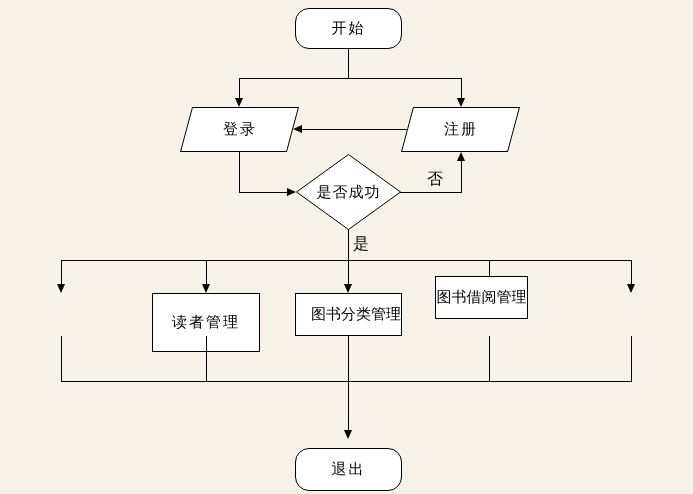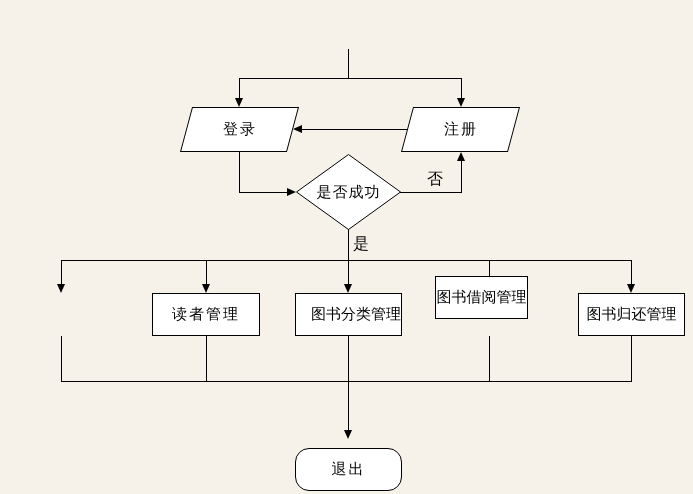--- a/index.html
+++ b/index.html
@@ -45,20 +45,23 @@
     color:#edeadf;
     text-shadow:0.5px 1px 0 #dad6c9;
     white-space:nowrap;
   }
 </style>
 </head>
 <body>
 
 <div class="canvas">
 
+  <div class="node terminator" style="left:295px;top:8px;width:107px;height:41px;">
+    <span>开始</span>
+  </div>
 
   <div class="line" style="left:348px;top:49px;width:1px;height:29px;"></div>
   <div class="line" style="left:239px;top:78px;width:223px;height:1px;"></div>
   <div class="line" style="left:239px;top:78px;width:1px;height:22px;"></div>
   <div class="arrow down" style="left:235px;top:98px;"></div>
   <div class="line" style="left:461px;top:78px;width:1px;height:22px;"></div>
   <div class="arrow down" style="left:457px;top:98px;"></div>
 
   <div class="node para" style="left:186px;top:107px;width:107px;height:45px;">
     <span>登录</span>
@@ -93,31 +96,28 @@
   <div class="arrow down" style="left:57px;top:284px;"></div>
   <div class="line" style="left:206px;top:260px;width:1px;height:24px;"></div>
   <div class="arrow down" style="left:202px;top:284px;"></div>
   <div class="line" style="left:348px;top:260px;width:1px;height:24px;"></div>
   <div class="arrow down" style="left:344px;top:284px;"></div>
   <div class="line" style="left:489px;top:260px;width:1px;height:24px;"></div>
   <div class="arrow down" style="left:485px;top:284px;"></div>
   <div class="line" style="left:631px;top:260px;width:1px;height:24px;"></div>
   <div class="arrow down" style="left:627px;top:284px;"></div>
 
-  <div class="node" style="left:152px;top:293px;width:108px;height:43px;">
+  <div class="node" style="left:152px;top:293px;width:108px;height:59px;">
     <span>读者管理</span>
   </div>
   <div class="node" style="left:295px;top:293px;width:107px;height:43px;letter-spacing:0;justify-content:flex-end;">
     <span>图书分类管理</span>
   </div>
   <div class="node" style="left:435px;top:276px;width:93px;height:43px;letter-spacing:0;">
     <span>图书借阅管理</span>
-  </div>
-  <div class="node" style="left:578px;top:293px;width:107px;height:43px;letter-spacing:0;">
-    <span>图书归还管理</span>
   </div>
 
   <div class="line" style="left:61px;top:336px;width:1px;height:45px;"></div>
   <div class="line" style="left:206px;top:336px;width:1px;height:45px;"></div>
   <div class="line" style="left:348px;top:336px;width:1px;height:45px;"></div>
   <div class="line" style="left:489px;top:336px;width:1px;height:45px;"></div>
   <div class="line" style="left:631px;top:336px;width:1px;height:45px;"></div>
   <div class="line" style="left:61px;top:381px;width:571px;height:1px;"></div>
 
   <div class="line" style="left:348px;top:381px;width:1px;height:49px;"></div>

